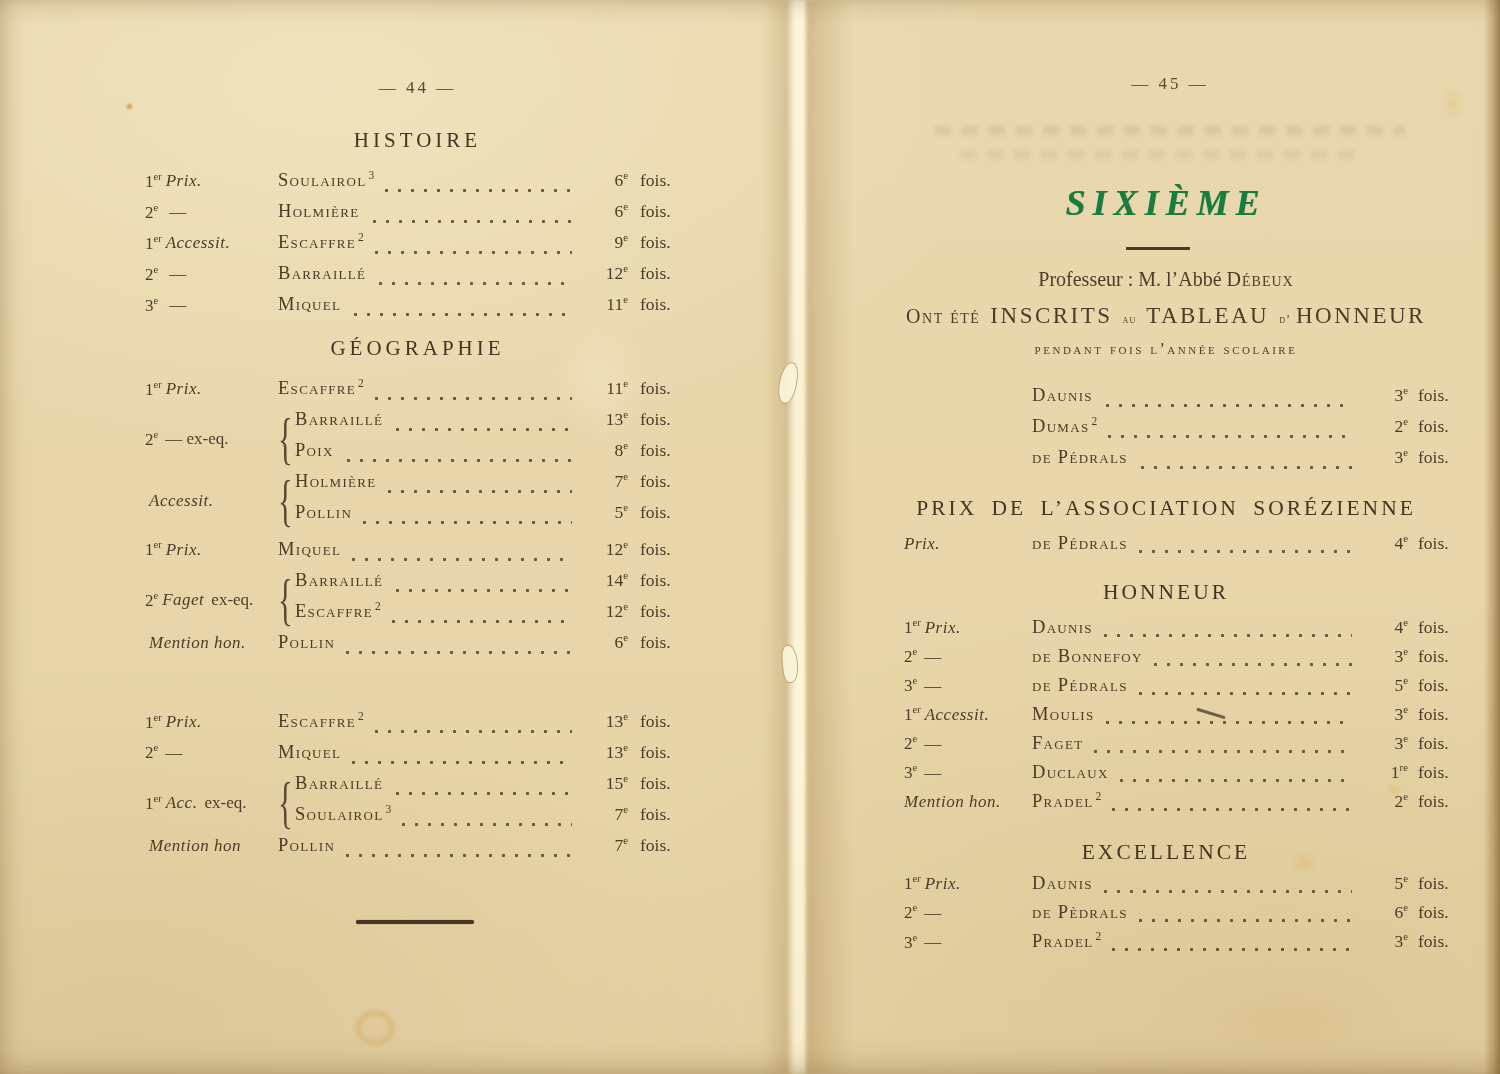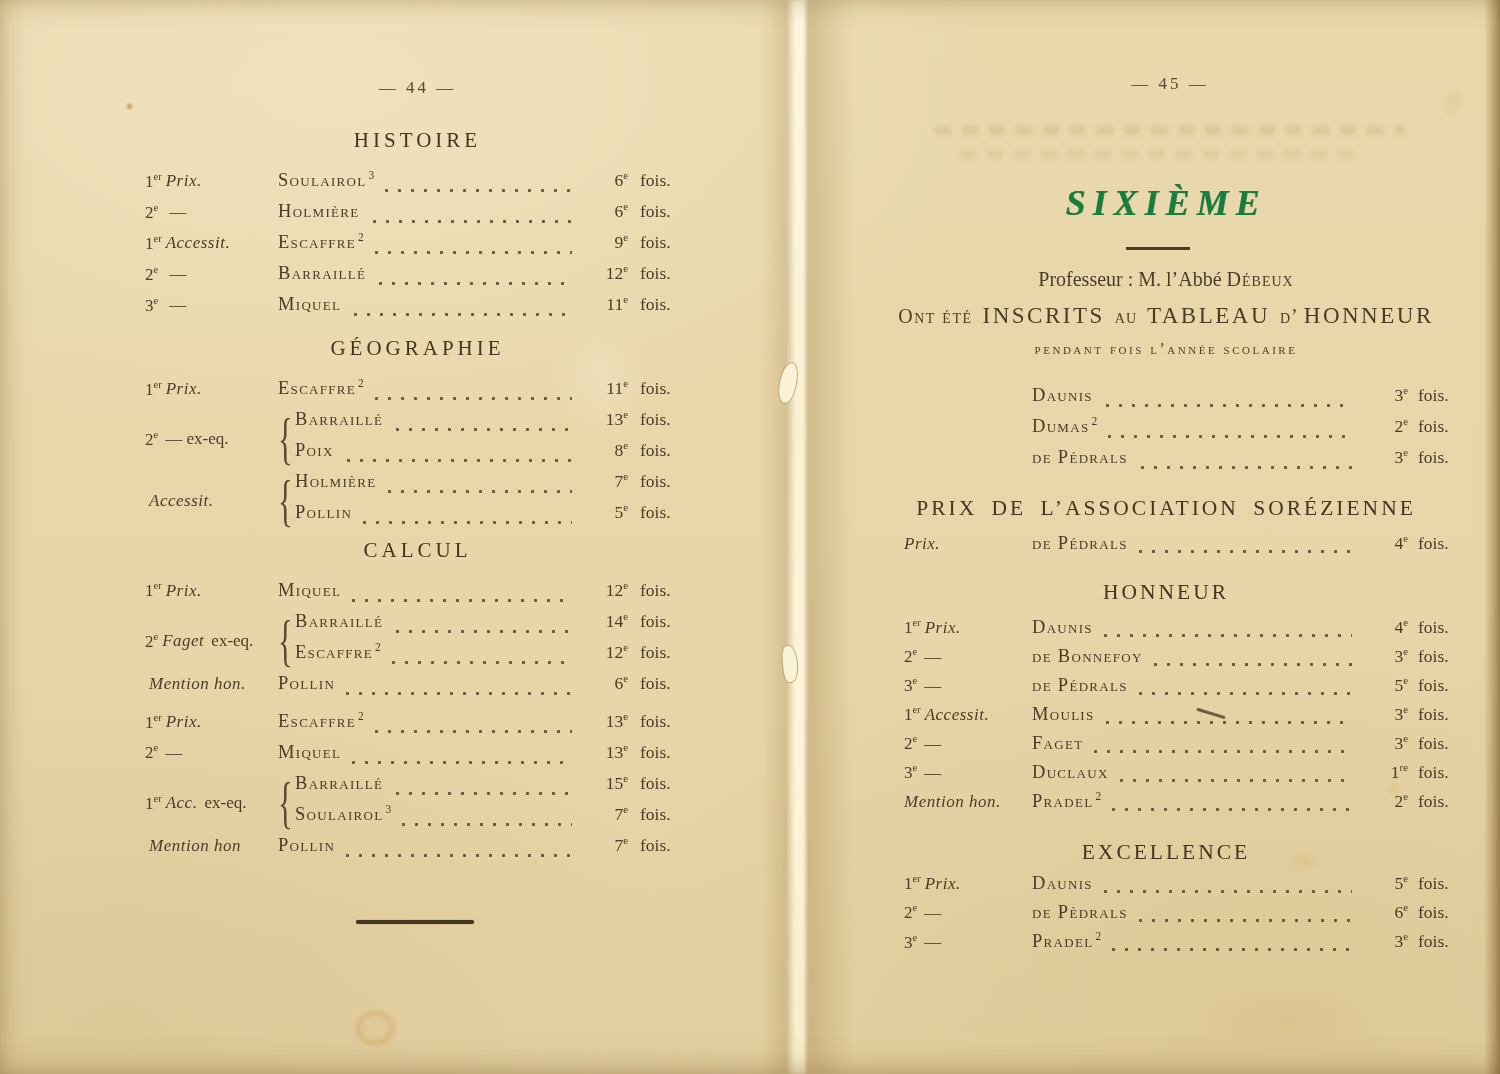--- a/index.html
+++ b/index.html
@@ -80,21 +80,21 @@
     box-shadow:0 0 1px rgba(68,54,34,.8);}
   
   .rblock{position:absolute;width:572px;left:880px;}
   .rtitle{font-size:36px;font-weight:700;letter-spacing:7px;color:#15803d;
     text-shadow:.5px 0 rgba(62,48,32,.55);font-style:italic;}
   .rule-r{position:absolute;left:1126px;top:247px;width:64px;height:2.5px;background:#4a3a26;}
   .prof{font-size:20px;color:#4c3c27;}
   .prof .pname{font-variant:small-caps;letter-spacing:1px;margin-top:36px;}
   .insc .w-med{font-variant:small-caps;font-size:20px;letter-spacing:1.5px;}
   .insc .w-big{font-size:23px;letter-spacing:2.5px;margin-top:31px;}
-  .insc .w-sm{font-variant:small-caps;font-size:20px;letter-spacing:1px;}
+  .insc .w-sm{font-variant:small-caps;font-size:12px;letter-spacing:1px;}
   .insc span{margin:0 5px;}
   .insub{font-variant:small-caps;font-size:16px;letter-spacing:2.5px;color:#4e3e29;}
   .rrow .rank{width:128px;}
   .rrows{padding-left:24px;}
   .r-sec-title{margin:0;text-align:center;font-size:21.5px;font-weight:400;letter-spacing:3px;word-spacing:6px;color:#443421;}
   .moulis-stroke{position:absolute;left:292px;top:9px;width:30px;height:2.5px;border-radius:2px;
     background:rgba(92,72,46,.85);transform:rotate(17deg);}
 </style>
 </head>
 <body>
@@ -198,21 +198,20 @@
         <span class="nm"><span>Pollin</span></span>
         <span class="leader"></span>
         <span class="cnt"><span>5</span><sup>e</sup></span>
         <span class="fois">fois.</span>
       </div>
     </div>
   </div>
 </div>
 
 <div class="sec" style="left:145px;top:538px;">
-  <h3 class="sec-title">CALCUL</h3>
   <div class="row">
     <span class="rank"><span>1</span><sup>er</sup><i>Prix.</i></span>
     <span class="nm"><span>Miquel</span></span>
     <span class="leader"></span>
     <span class="cnt"><span>12</span><sup>e</sup></span>
     <span class="fois">fois.</span>
   </div>
   <div class="group">
     <span class="rank"><span>2</span><sup>e</sup><i>Faget</i><span class="rp">ex-eq.</span></span>
     <span class="brace">{</span>

